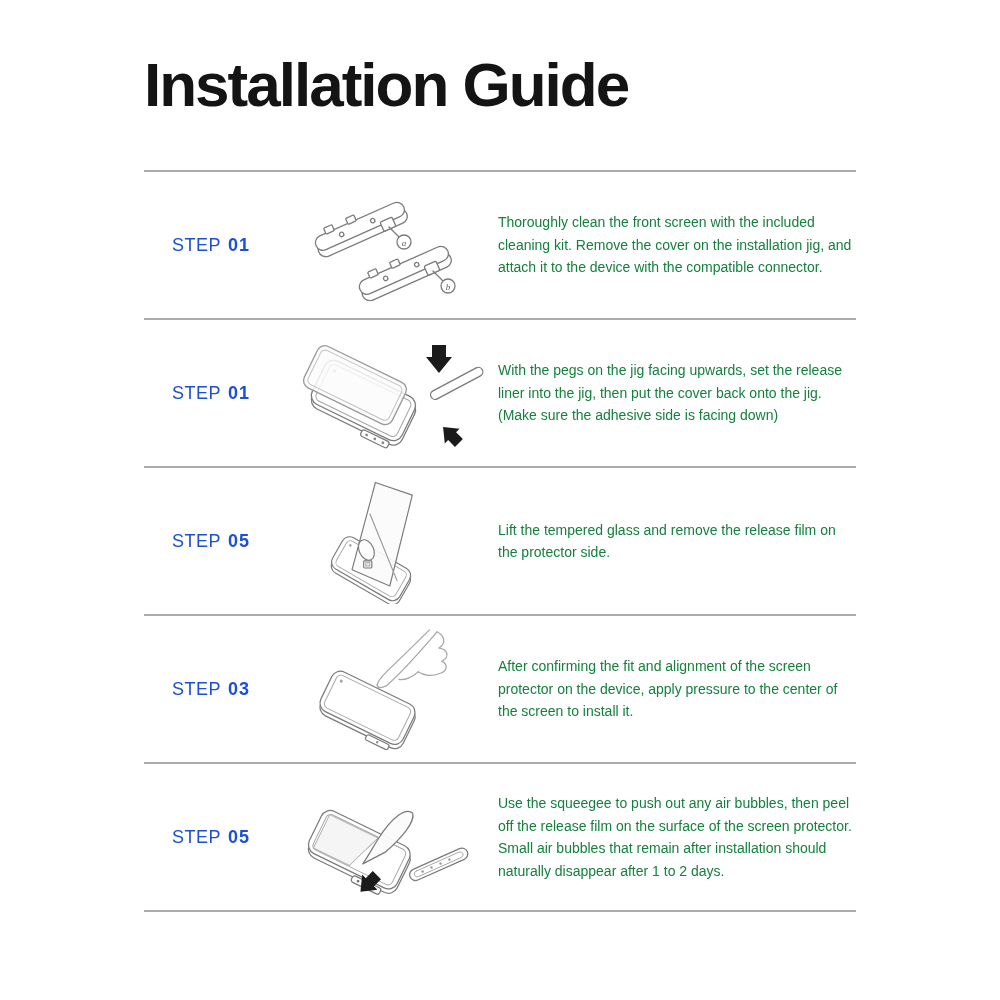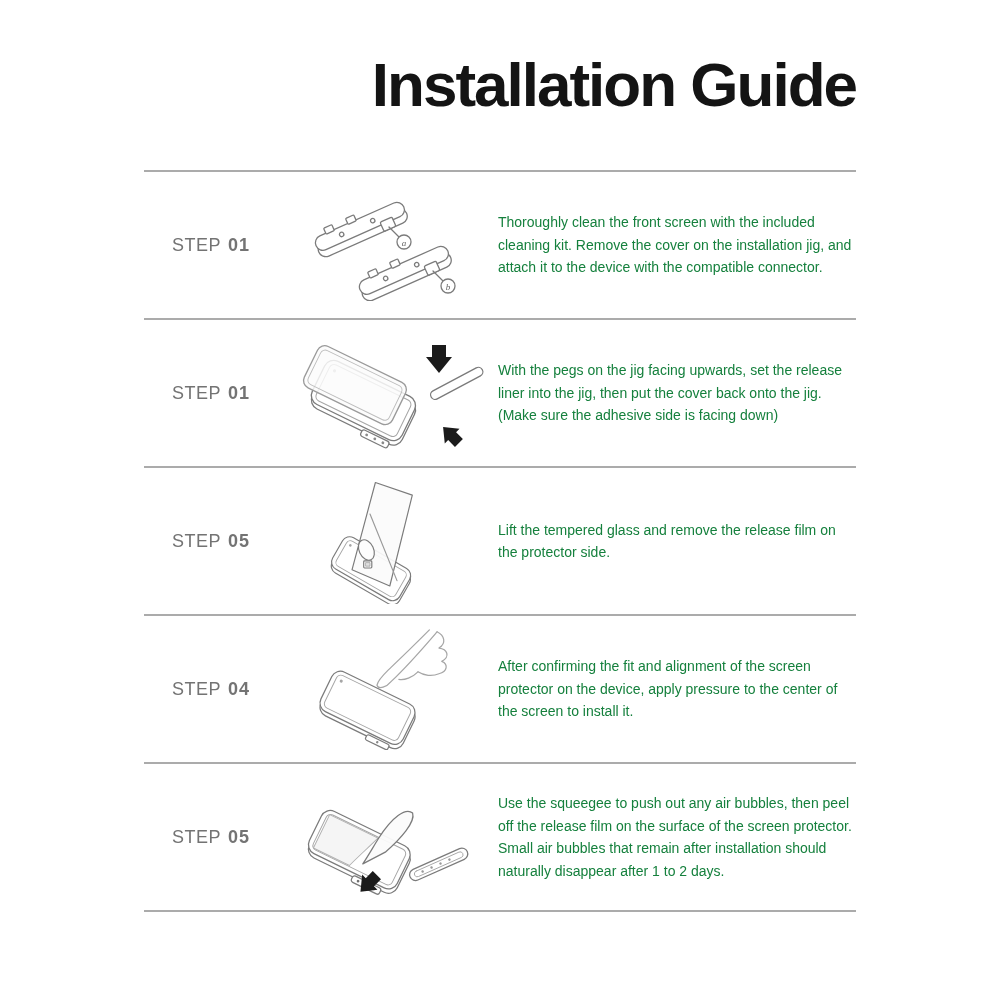--- a/index.html
+++ b/index.html
@@ -1,26 +1,26 @@
 <!DOCTYPE html>
 <html><head>
 <meta charset="utf-8">
 <style>
   html,body { margin:0; padding:0; background:#ffffff; }
   body { font-family:"Liberation Sans", sans-serif; }
   .page { width:1000px; height:1000px; margin:0 auto; background:#ffffff; box-sizing:border-box; overflow:hidden; }
   .doc { width:712px; margin:0 auto; }
 
-  .header { height:170px; display:flex; align-items:center; justify-content:flex-end; }
+  .header { height:170px; display:flex; align-items:center; justify-content:flex-start; }
   .title { font-size:62px; font-weight:800; letter-spacing:-2px; color:#141414; margin:0; line-height:1; }
 
   .steps { border-top:2px solid #ababab; }
   .step-row { display:flex; align-items:center; border-bottom:2px solid #ababab; height:148px; box-sizing:border-box; }
 
-  .step-label { width:124px; flex:none; padding-left:28px; font-size:18px; color:#737373; letter-spacing:0.5px; white-space:nowrap; }
+  .step-label { width:124px; flex:none; padding-left:28px; font-size:18px; color:#1d4ed8; letter-spacing:0.5px; white-space:nowrap; }
   .step-number { font-weight:700; margin-left:7px; letter-spacing:1px; }
 
   .step-art { width:202px; flex:none; display:flex; align-items:center; justify-content:center; }
   .step-art svg { display:block; }
 
   .step-desc { flex:1; margin:0; padding-right:2px; font-size:14px; line-height:22.5px; color:#15803d; }
 
   .callout-letter { font-family:"Liberation Serif", serif; font-style:italic; font-size:9px; fill:#666666; stroke:none; }
 </style>
 </head>
@@ -125,21 +125,21 @@
               <rect x="43" y="92" width="9" height="8" rx="1" fill="#ffffff"></rect>
               <rect x="45.5" y="94" width="4.5" height="4" fill="#e0e0e0" stroke="#9a9a9a" stroke-width="0.8"></rect>
             </g>
           </svg>
         </div>
         <p class="step-desc">Lift the tempered glass and remove the release film on the protector side.</p>
       </section>
 
       <section class="step-row">
         <div class="step-label">
-          <span>STEP</span><span class="step-number">04</span>
+          <span>STEP</span><span class="step-number">03</span>
         </div>
         <div class="step-art">
           <svg width="172" height="122" viewBox="0 0 180 128">
             <g stroke="#7b7b7b" fill="#ffffff" stroke-width="1.3" stroke-linejoin="round" stroke-linecap="round">
               <g transform="translate(26,42) rotate(26)">
                 <rect x="2" y="4" width="96" height="46" rx="10"></rect>
                 <rect x="0" y="0" width="96" height="46" rx="10"></rect>
                 <rect x="5" y="4" width="86" height="38" rx="5" stroke="#a6a6a6" stroke-width="1" fill="none"></rect>
                 <circle cx="11" cy="10" r="1.6" fill="#a6a6a6" stroke="none"></circle>
                 <g transform="translate(60,48)">

